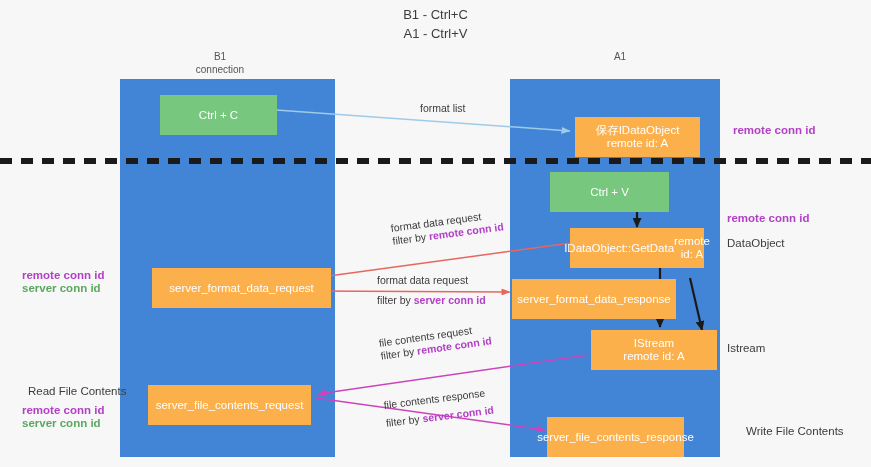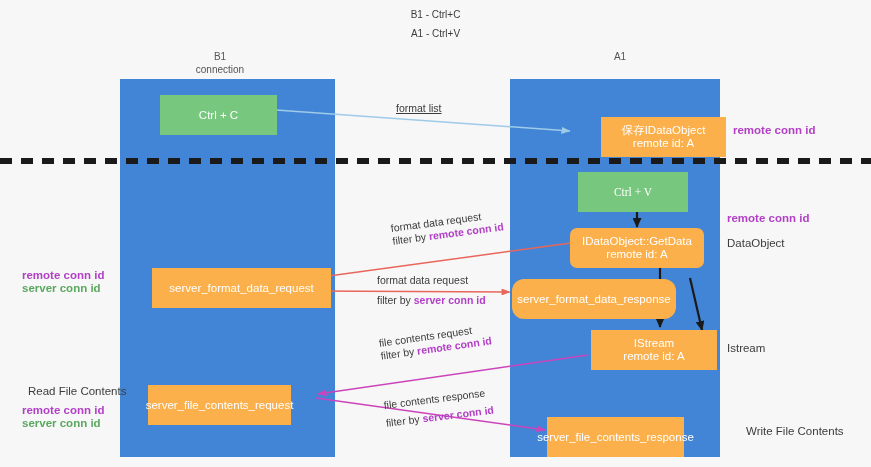--- a/index.html
+++ b/index.html
@@ -9,21 +9,21 @@
     font-family:"Liberation Sans","DejaVu Sans",sans-serif;
     overflow:hidden;
     position:relative;
   }
   #stage{position:absolute;left:0;top:0;width:871px;height:467px;}
   .layer{position:absolute;left:0;top:0;width:871px;height:467px;}
   svg.layer{pointer-events:none;}
 
   .title{
     position:absolute;left:0;top:5px;width:871px;
-    text-align:center;font-size:10px;color:#3c3c3c;line-height:19px;
+    text-align:center;font-size:13px;color:#3c3c3c;line-height:19px;
   }
 
   .colhdr{
     position:absolute;text-align:center;font-size:10px;color:#555;
     line-height:13px;
   }
 
   .panel{position:absolute;background:#4285d6;}
 
   .node{
@@ -107,56 +107,56 @@
 
     <line x1="588" y1="355" x2="318" y2="394" stroke="#cc44bb" stroke-width="1.5" marker-end="url(#ah-mag)"></line>
 
     <line x1="316" y1="398" x2="545" y2="430" stroke="#cc44bb" stroke-width="1.5" marker-end="url(#ah-mag)"></line>
   </svg>
 
   <div class="node green" style="left:160px;top:95px;width:117px;height:28px;">
     <span>Ctrl + C</span>
   </div>
 
-  <div class="node orange" style="left:575px;top:117px;width:125px;height:29px;flex-direction:column;margin-left:26px;">
+  <div class="node orange" style="left:575px;top:117px;width:125px;height:29px;flex-direction:column;">
     <span>保存IDataObject</span>
     <span>remote id: A</span>
   </div>
 
-  <div class="node green" style="left:578px;top:172px;width:110px;height:25px;font-family:Liberation Serif, serif;">
+  <div class="node green" style="left:550px;top:172px;width:119px;height:25px;">
     <span>Ctrl + V</span>
   </div>
 
-  <div class="node orange" style="left:570px;top:228px;width:134px;height:29px;flex-direction:column;border-radius:7px;">
+  <div class="node orange" style="left:570px;top:228px;width:134px;height:29px;flex-direction:row;">
     <span>IDataObject::GetData</span>
     <span>remote id: A</span>
   </div>
 
   <div class="node orange" style="left:152px;top:268px;width:179px;height:25px;">
     <span>server_format_data_request</span>
   </div>
 
-  <div class="node orange" style="left:512px;top:279px;width:164px;height:35px;border-radius:12px;">
+  <div class="node orange" style="left:512px;top:279px;width:164px;height:35px;">
     <span>server_format_data_response</span>
   </div>
 
   <div class="node orange" style="left:591px;top:330px;width:126px;height:29px;flex-direction:column;">
     <span>IStream</span>
     <span>remote id: A</span>
   </div>
 
-  <div class="node orange" style="left:148px;top:385px;width:143px;height:25px;">
+  <div class="node orange" style="left:148px;top:385px;width:163px;height:25px;">
     <span>server_file_contents_request</span>
   </div>
 
   <div class="node orange" style="left:547px;top:417px;width:137px;height:25px;">
     <span>server_file_contents_response</span>
   </div>
 
-  <div class="elabel" style="left:396px;top:102px;text-decoration:underline;">
+  <div class="elabel" style="left:420px;top:102px;">
     <span>format list</span>
   </div>
 
   <div class="elabel rot" style="left:390px;top:222px;transform:rotate(-7.5deg);">
     <div>format data request</div>
     <div>
       <span>filter by </span><b class="purple">remote conn id</b>
     </div>
   </div>
 

